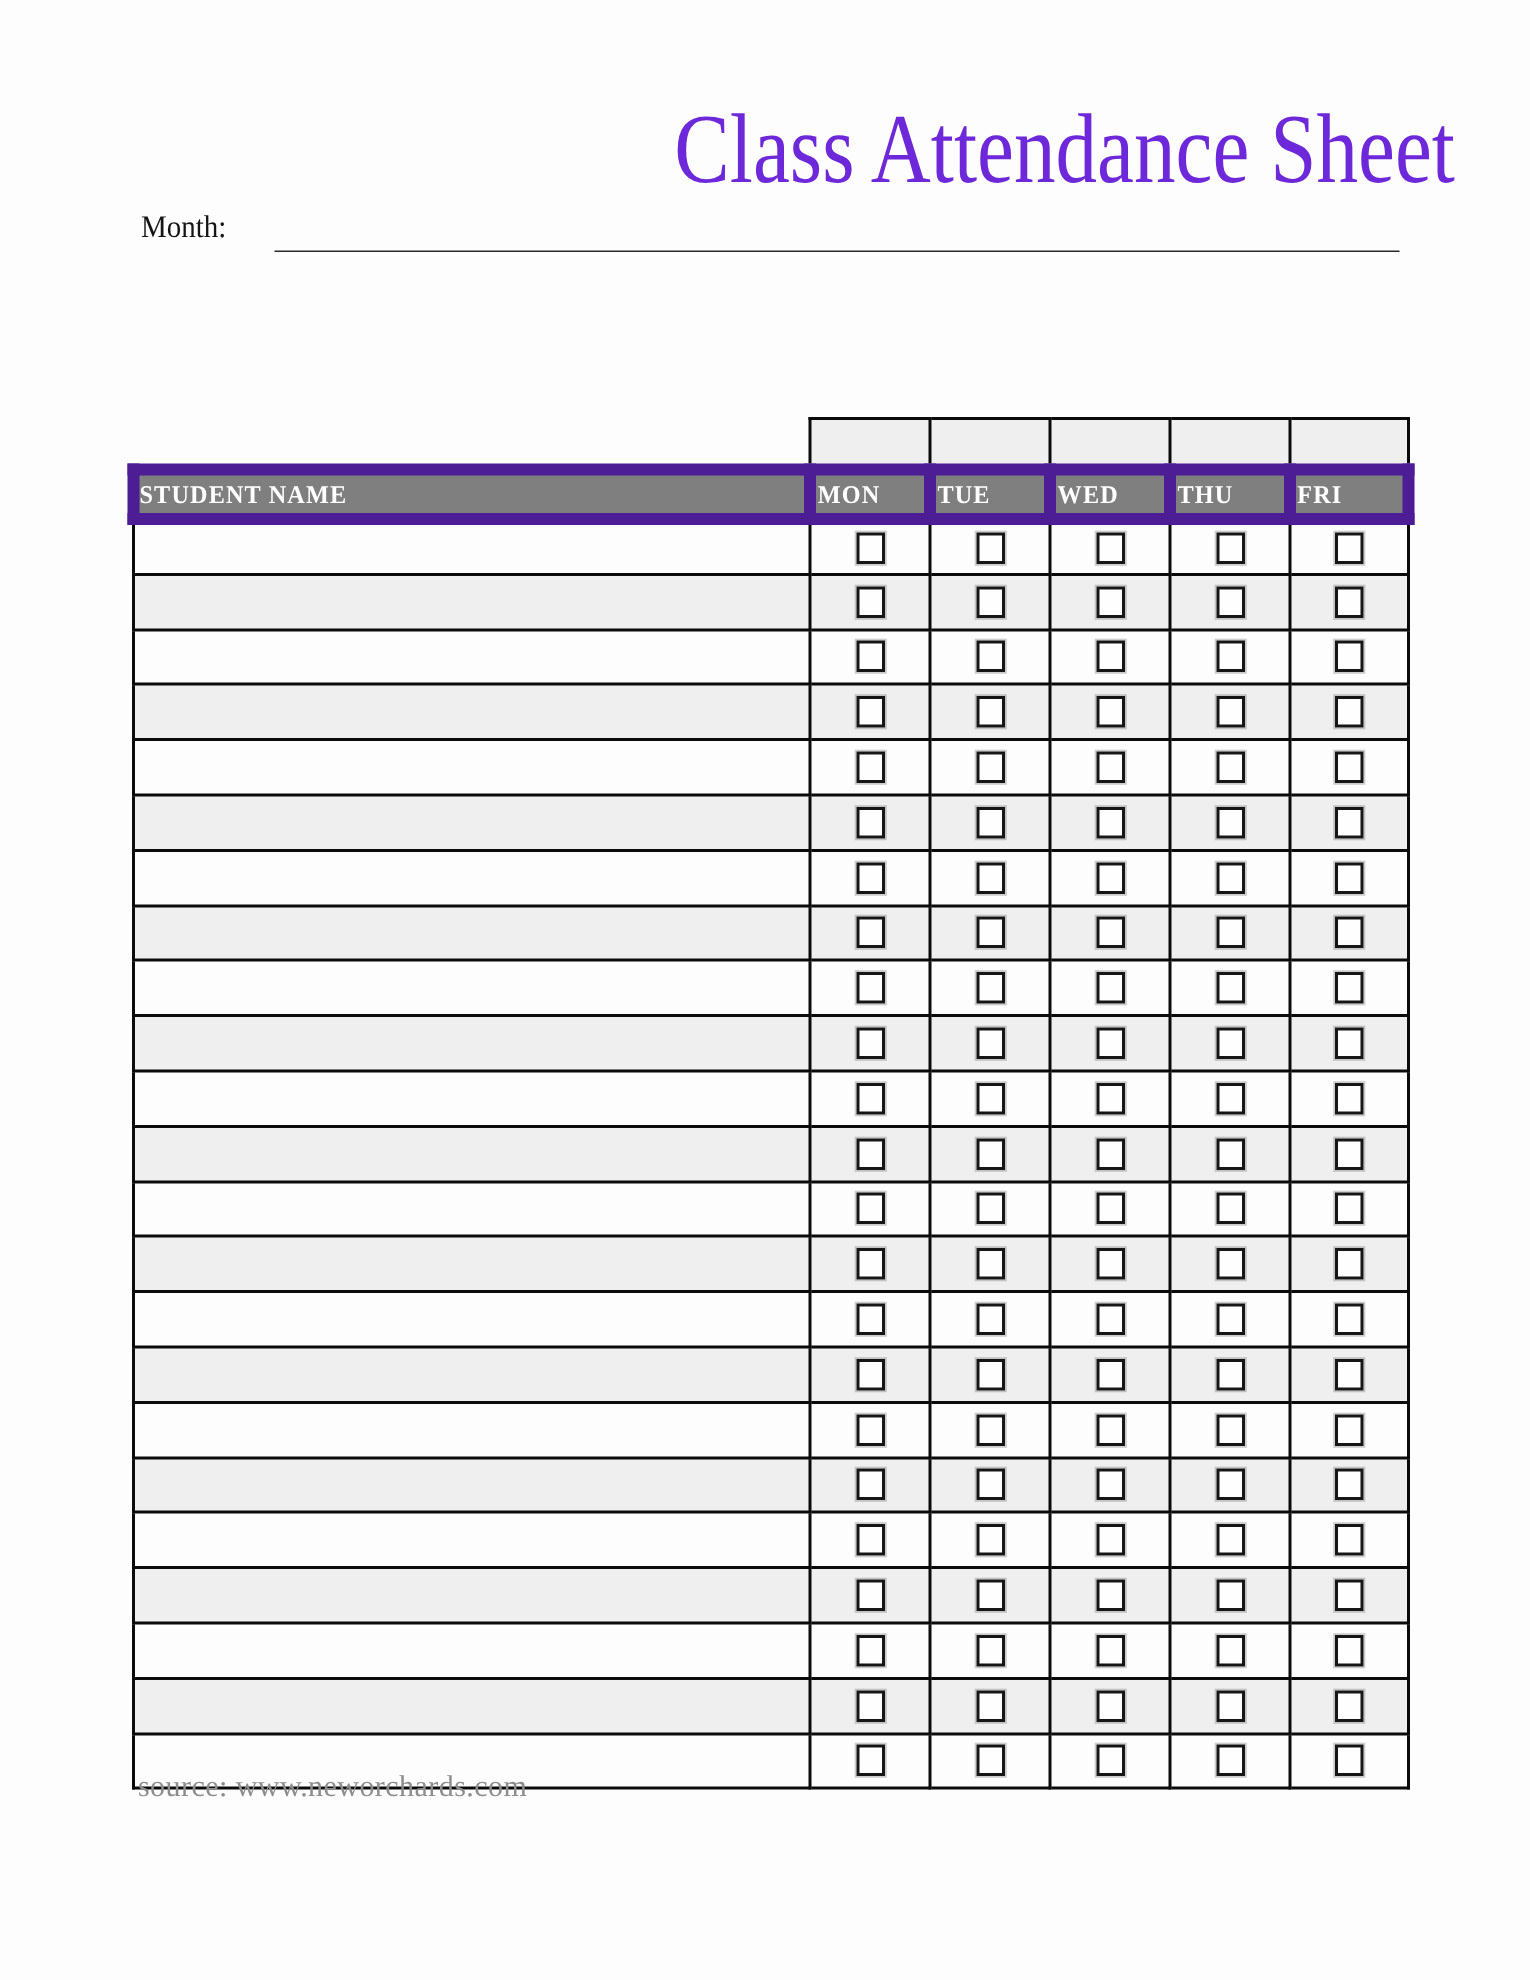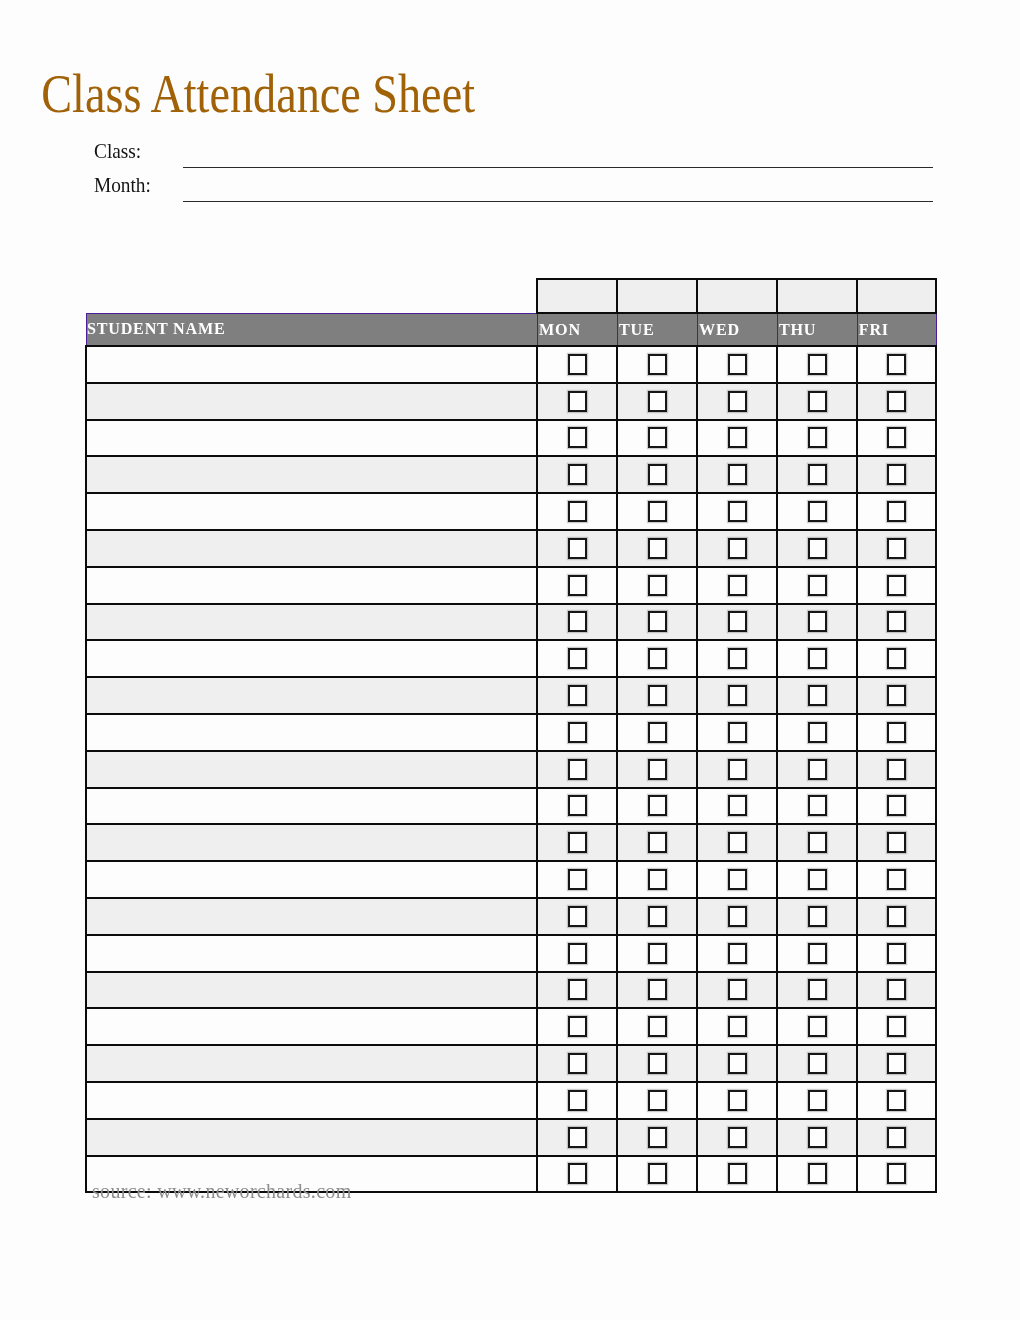--- a/index.html
+++ b/index.html
@@ -17,24 +17,24 @@
     overflow: hidden;
   }
 
   
   .title {
     position: absolute;
     top: 62px;
     left: 0;
     width: 100%;
     margin: 0;
-    text-align: left;
-    font-size: 55px;
+    text-align: right;
+    font-size: 66px;
     font-weight: normal;
-    color: #a16207;
+    color: #6d28d9;
     white-space: nowrap;
   }
   .cond-title {
     display: inline-block;
     transform: scaleX(0.84);
     transform-origin: center;
   }
 
   
   .fields {
@@ -82,21 +82,21 @@
   td.pre-cell {
     border: 2px solid #0b0b0b;
     background: #efefef;
   }
   td.ghost-cell {
     border: none;
     background: transparent;
   }
   tr.head-row { height: 33px; }
   th.col-head {
-    border: 1px solid #4c1d95;
+    border: 8px solid #4c1d95;
     background: #7f7f7f;
     color: #ffffff;
     font-size: 17px;
     font-weight: bold;
     letter-spacing: 0.8px;
     vertical-align: middle;
   }
   th.name-head { text-align: left; padding-left: 9px; }
   th.day-head  { text-align: left; }
   th .cond {
@@ -137,24 +137,20 @@
 </head>
 <body>
 
 <div class="page">
 
   <h1 class="title">
     <span class="cond-title">Class Attendance Sheet</span>
   </h1>
 
   <div class="fields">
-    <div class="field-row">
-      <span class="field-label">Class:</span>
-      <span class="field-line"></span>
-    </div>
     <div class="field-row">
       <span class="field-label">Month:</span>
       <span class="field-line"></span>
     </div>
   </div>
 
   <table class="sheet">
     <colgroup>
       <col style="width:451px">
       <col style="width:80px">

